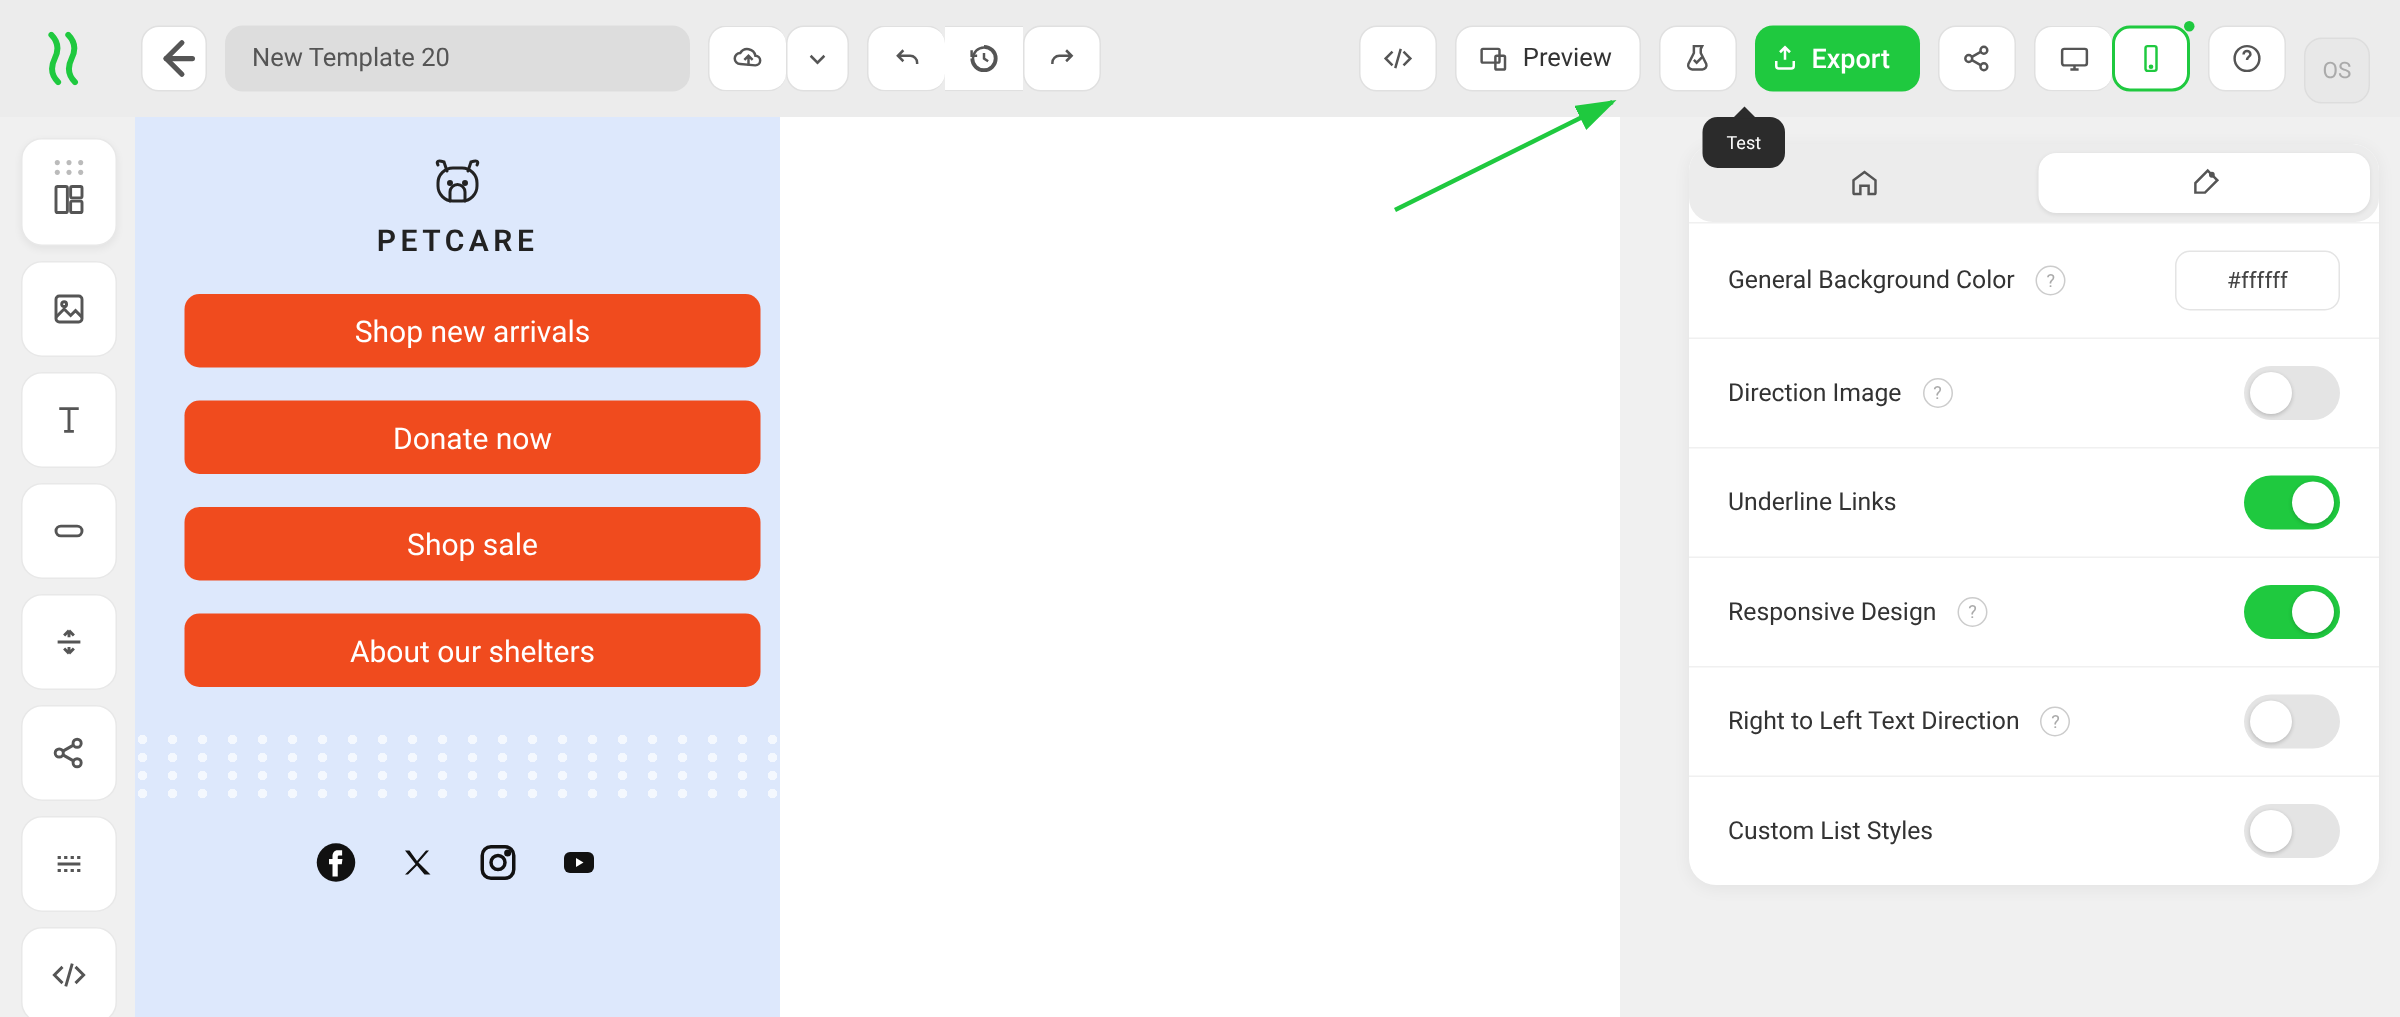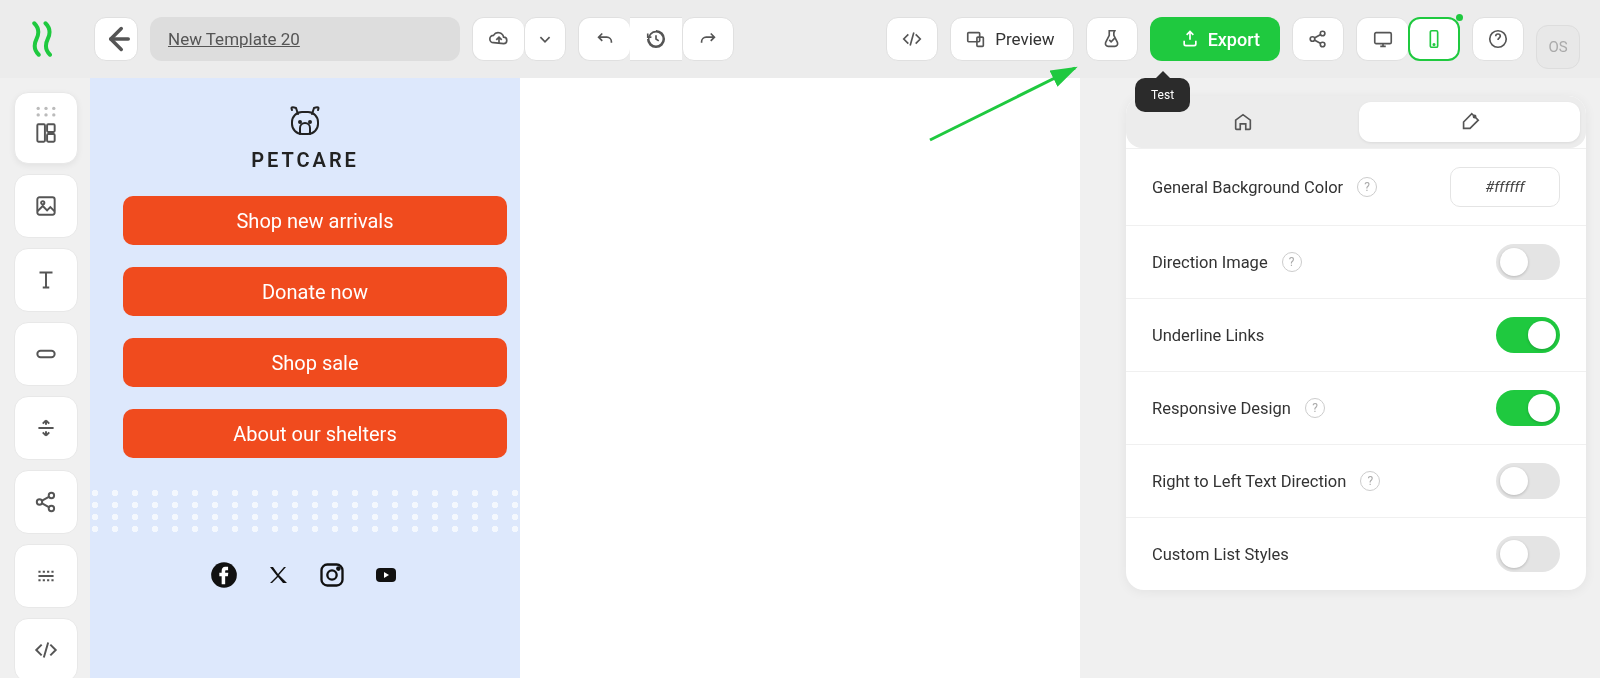--- a/index.html
+++ b/index.html
@@ -3,28 +3,28 @@
 <meta charset="utf-8">
 <style>
 * { box-sizing: border-box; margin: 0; padding: 0; font-family: -apple-system, BlinkMacSystemFont, "Segoe UI", Roboto, sans-serif; }
 body { width: 1600px; height: 678px; background: #f0f0f0; overflow: hidden; position: relative; }
 
 
 .topbar { height: 78px; background: #ececec; display: flex; align-items: center; padding: 0 20px; gap: 12px; }
 .logo-s { width: 42px; height: 42px; display: flex; align-items: center; justify-content: center; }
 .logo-s svg { width: 28px; height: 36px; }
 .back-btn { width: 44px; height: 44px; border-radius: 12px; background: #fff; border: 1.5px solid #e0e0e0; display: flex; align-items: center; justify-content: center; cursor: pointer; margin-left: 20px;}
-.template-name { height: 44px; width: 310px; background: #ddd; border-radius: 12px; display: flex; align-items: center; padding: 0 18px; color: #555; font-size: 17px; text-decoration: underline; }
+.template-name { height: 44px; width: 310px; background: #ddd; border-radius: 12px; display: flex; align-items: center; padding: 0 18px; color: #555; font-size: 17px; }
 .btn-group { display: flex; }
 .btn-left { border-radius: 12px 0 0 12px; border-right: none !important; }
 .btn-right { border-radius: 0 12px 12px 0; }
 .icon-btn { width: 52px; height: 44px; background: #fff; border: 1.5px solid #e0e0e0; display: flex; align-items: center; justify-content: center; cursor: pointer; border-radius: 12px; }
 .icon-btn svg { width: 22px; height: 22px; stroke: #555; fill: none; stroke-width: 1.8; }
 .preview-btn { height: 44px; padding: 0 18px 0 14px; background: #fff; border: 1.5px solid #e0e0e0; border-radius: 12px; display: flex; align-items: center; gap: 8px; cursor: pointer; font-size: 17px; color: #333; }
-.export-btn { height: 44px; padding: 0 20px 0 30px; background: #1fc93f; border: none; border-radius: 12px; display: flex; align-items: center; gap: 8px; cursor: pointer; font-size: 18px; color: #fff; font-weight: 500; }
+.export-btn { height: 44px; padding: 0 20px 0 10px; background: #1fc93f; border: none; border-radius: 12px; display: flex; align-items: center; gap: 8px; cursor: pointer; font-size: 18px; color: #fff; font-weight: 500; }
 .export-btn svg { stroke: #fff; }
 .spacer { flex: 1; }
 .os-btn { width: 44px; height: 44px; border-radius: 12px; background: #e8e8e8; display: flex; align-items: center; justify-content: center; color: #aaa; font-size: 15px; border:1.5px solid #ddd;margin-top:16px;}
 .mobile-active { border: 2px solid #1fc93f; }
 .dot-indicator { position: relative; }
 .dot-indicator::after { content:''; position:absolute; top:-3px; right:-3px; width:7px; height:7px; background:#1fc93f; border-radius:50%; }
 
 
 .tooltip { position: absolute; top: 78px; left: 1135px; background: #2b2b2b; color: #fff; padding: 10px 16px; border-radius: 10px; font-size: 12px; z-index: 100; }
 .tooltip::before { content:''; position:absolute; top:-7px; left:50%; transform:translateX(-50%); border-left:8px solid transparent; border-right:8px solid transparent; border-bottom:8px solid #2b2b2b; }
@@ -51,21 +51,21 @@
 .right-panel { position: absolute; top: 96px; right: 14px; width: 460px; background: #fff; border-radius: 18px; box-shadow: 0 2px 12px rgba(0,0,0,0.06); overflow: hidden; }
 .panel-tabs { height: 52px; background: #ececec; display: flex; padding: 6px; border-radius: 16px; gap: 6px; margin: 0 0 0 0; }
 .panel-tab { flex: 1; display: flex; align-items: center; justify-content: center; border-radius: 12px; cursor: pointer; }
 .panel-tab.active { background: #fff; box-shadow: 0 1px 3px rgba(0,0,0,0.08);}
 .panel-tab svg { width: 22px; height: 22px; stroke:#555; fill:none; stroke-width:1.8;}
 .panel-title { text-align: center; font-size: 22px; font-weight: 500; color: #222; padding: 22px 0 14px 0; }
 .setting-row { display: flex; align-items: center; justify-content: space-between; padding: 18px 26px; border-top: 1px solid #f0f0f0; }
 .setting-row:first-of-type { border-top: none; }
 .setting-label { display: flex; align-items: center; gap: 14px; font-size: 16.5px; color: #333; }
 .help-q { width: 20px; height: 20px; border: 1.5px solid #ccc; border-radius: 50%; display: flex; align-items: center; justify-content: center; font-size: 12px; color: #aaa; }
-.color-chip { width: 110px; height: 40px; border: 1.5px solid #e4e4e4; border-radius: 10px; display: flex; align-items: center; justify-content: center; font-size: 15px; color: #444; font-style: italic; }
+.color-chip { width: 110px; height: 40px; border: 1.5px solid #e4e4e4; border-radius: 10px; display: flex; align-items: center; justify-content: center; font-size: 15px; color: #444; }
 .toggle { width: 64px; height: 36px; border-radius: 18px; position: relative; cursor: pointer; }
 .toggle .knob { width: 28px; height: 28px; background: #fff; border-radius: 50%; position: absolute; top: 4px; box-shadow: 0 1px 3px rgba(0,0,0,0.2); }
 .toggle.on { background: #1fc93f; }
 .toggle.on .knob { right: 4px; }
 .toggle.off { background: #e4e4e4; }
 .toggle.off .knob { left: 4px; }
 </style>
 </head>
 <body>
 

